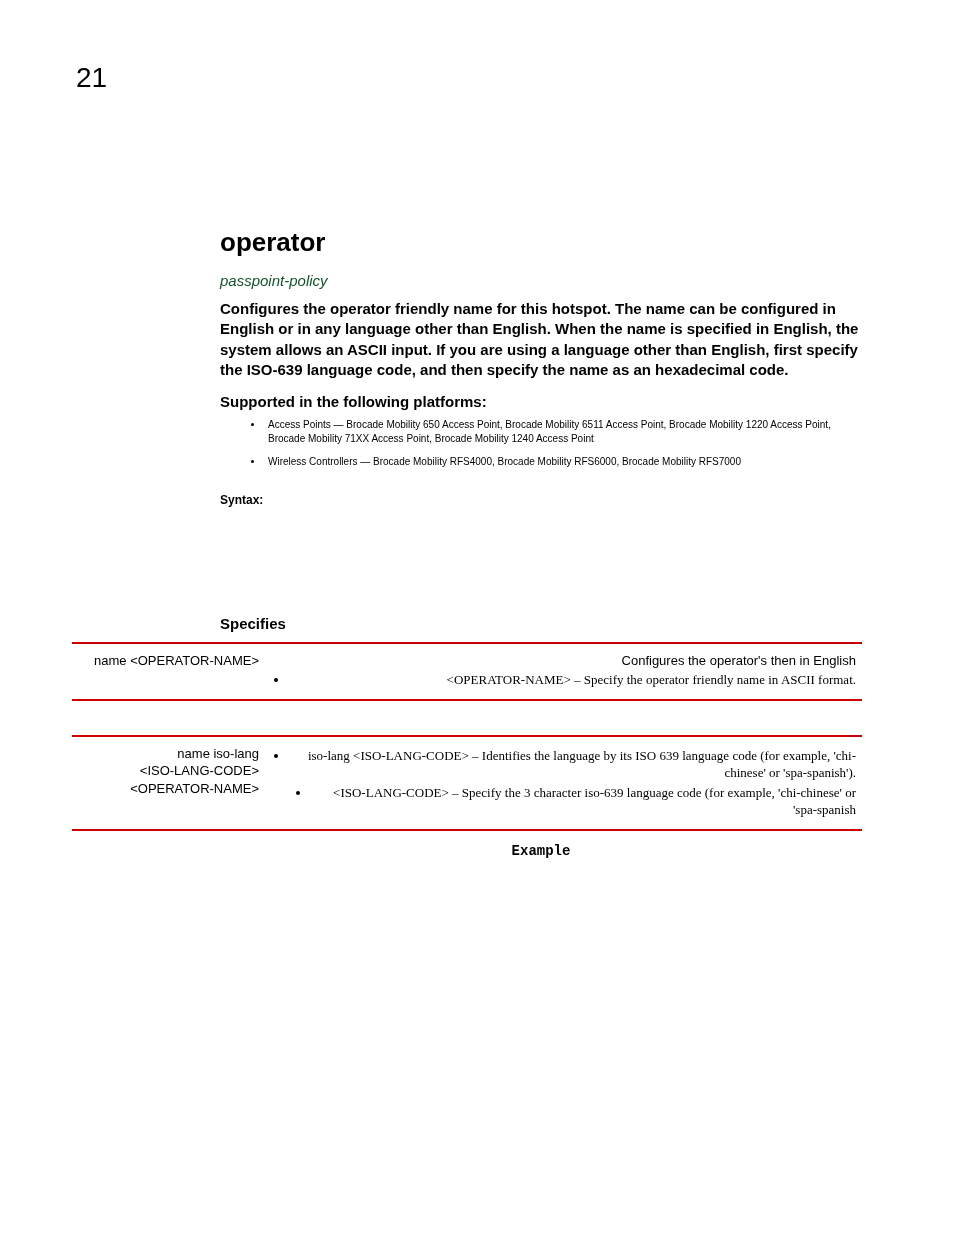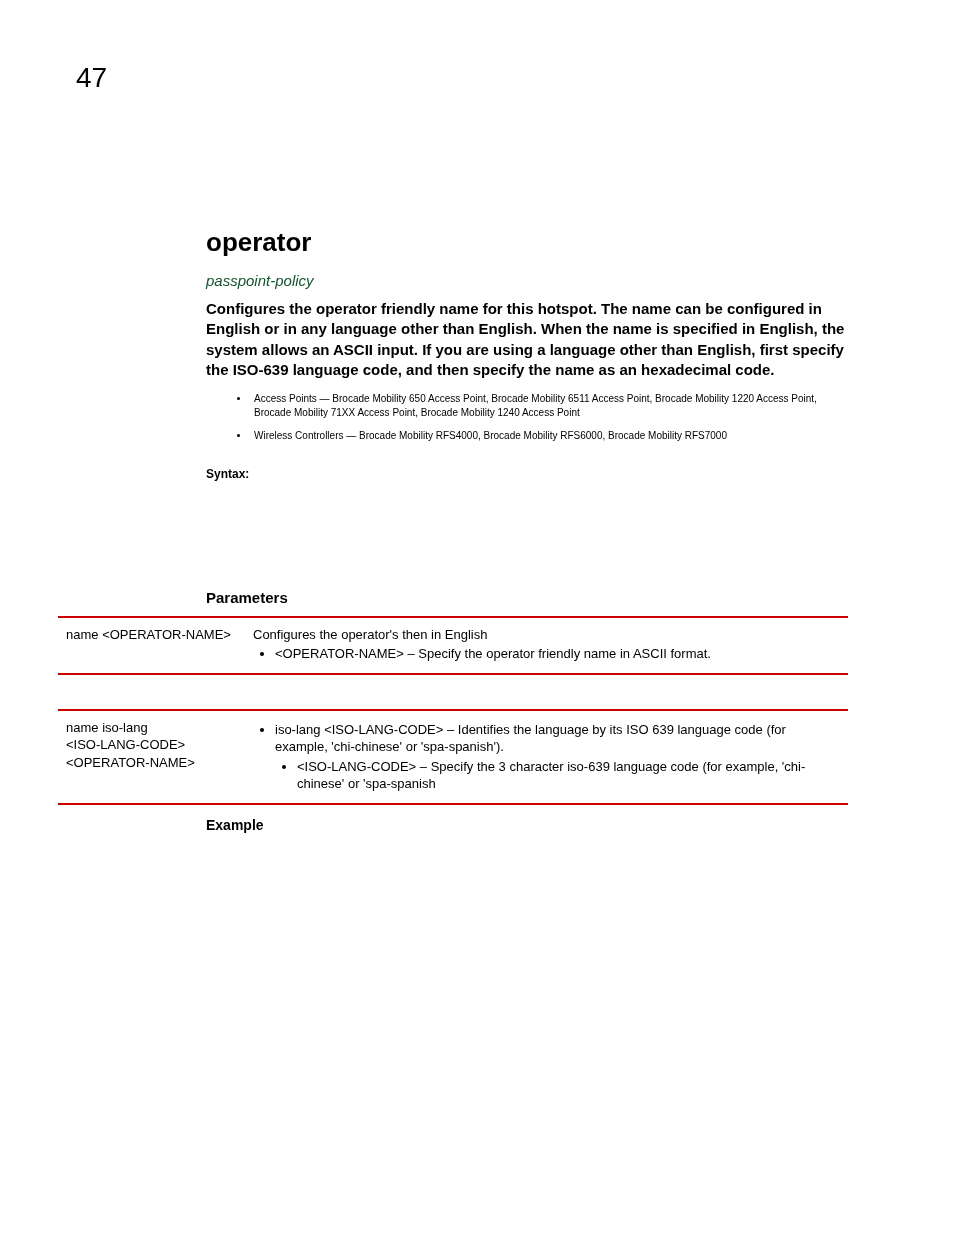--- a/index.html
+++ b/index.html
@@ -16,21 +16,21 @@
     position: absolute;
     top: 62px;
     left: 76px;
     font-size: 28px;
     font-weight: 400;
     font-family: Arial, Helvetica, sans-serif;
   }
   .content {
     position: absolute;
     top: 227px;
-    left: 206px;
+    left: 220px;
     width: 642px;
   }
   h1.title {
     font-size: 26px;
     font-weight: bold;
     margin: 0 0 14px 0;
     font-family: Arial, Helvetica, sans-serif;
   }
   .link {
     font-style: italic;
@@ -72,67 +72,71 @@
     width: 790px;
     margin-left: -148px; 
     border-top: 2px solid #c00;
     border-bottom: 2px solid #c00;
     font-size: 13px;
     line-height: 1.35;
   }
   .param-row {
     display: flex;
     padding: 8px 0 8px 0;
+    text-align: right;
   }
   .param-left {
     width: 195px;
     padding-left: 8px;
     padding-right: 8px;
     box-sizing: border-box;
   }
   .param-right {
     flex: 1;
     padding-right: 6px;
   }
   .param-right ul {
     margin: 2px 0 0 22px;
     padding: 0;
+    font-family: Liberation Serif, serif;
   }
   .param-right ul li {
     list-style: disc;
     margin-bottom: 2px;
   }
   .param-right ul ul {
     margin-left: 22px;
   }
   .spacer {
     height: 34px;
   }
   .example-label {
     font-size: 14px;
     font-weight: bold;
     margin-top: 12px;
-    font-family: Liberation Sans, sans-serif;
+    font-family: Liberation Mono, monospace;
+    text-align: center;
   }
 </style>
 </head>
 <body>
 
-<div class="page-num">47</div>
+<div class="page-num">21</div>
 
 <div class="content">
   <h1 class="title">operator</h1>
   <div class="link">passpoint-policy</div>
   <p class="body">Configures the operator friendly name for this hotspot. The name can be configured in English or in any language other than English. When the name is specified in English, the system allows an ASCII input. If you are using a language other than English, first specify the ISO-639 language code, and then specify the name as an hexadecimal code.</p>
+  <p class="body" style="margin-bottom:6px">Supported in the following platforms:</p>
   <ul class="platforms">
     <li>Access Points — Brocade Mobility 650 Access Point, Brocade Mobility 6511 Access Point, Brocade Mobility 1220 Access Point, Brocade Mobility 71XX Access Point, Brocade Mobility 1240 Access Point</li>
     <li>Wireless Controllers — Brocade Mobility RFS4000, Brocade Mobility RFS6000, Brocade Mobility RFS7000</li>
   </ul>
   <div class="bold-label">Syntax:</div>
-  <div class="params-label">Parameters</div>
+  <div class="params-label">Specifies</div>
 
   <div class="param-table">
     <div class="param-row">
       <div class="param-left">name &lt;OPERATOR-NAME&gt;</div>
       <div class="param-right">
         <div>Configures the operator's then in English</div>
         <ul>
           <li>&lt;OPERATOR-NAME&gt; – Specify the operator friendly name in ASCII format.</li>
         </ul>
       </div>

